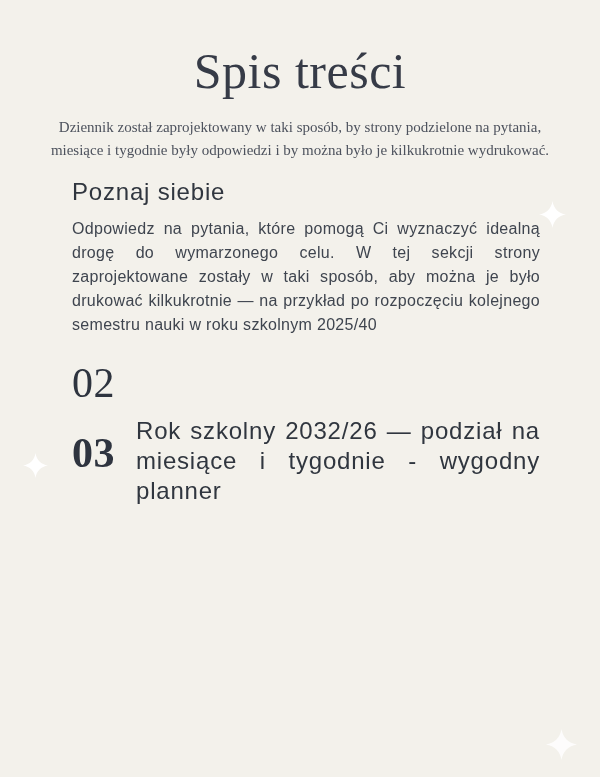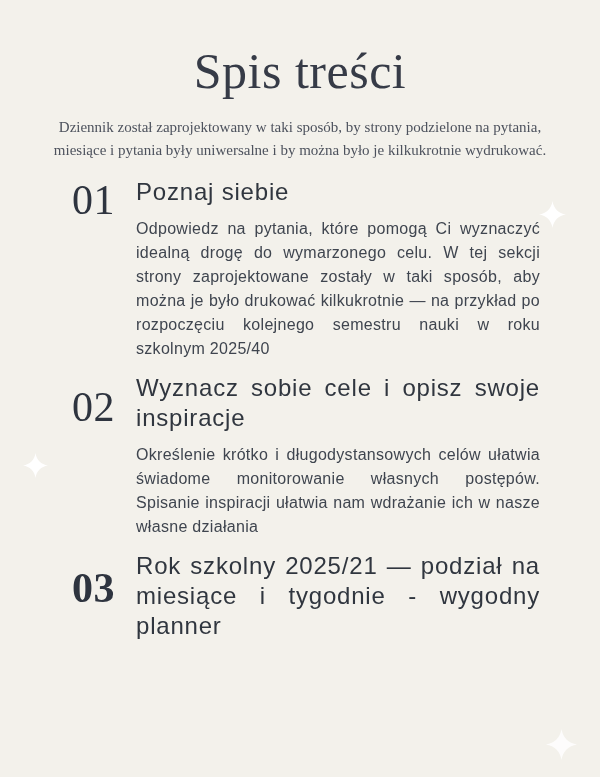--- a/index.html
+++ b/index.html
@@ -90,42 +90,37 @@
   </svg>
   <svg class="sparkle sparkle-left" viewBox="0 0 24 24" aria-hidden="true">
     <path d="M12 0C12.9 6.6 17.4 11.1 24 12C17.4 12.9 12.9 17.4 12 24C11.1 17.4 6.6 12.9 0 12C6.6 11.1 11.1 6.6 12 0Z"></path>
   </svg>
   <svg class="sparkle sparkle-bottom" viewBox="0 0 24 24" aria-hidden="true">
     <path d="M12 0C12.9 6.6 17.4 11.1 24 12C17.4 12.9 12.9 17.4 12 24C11.1 17.4 6.6 12.9 0 12C6.6 11.1 11.1 6.6 12 0Z"></path>
   </svg>
 
   <header class="page-header">
     <h1 class="page-title">Spis treści</h1>
-    <p class="page-intro">Dziennik został zaprojektowany w taki sposób, by strony podzielone na pytania, miesiące i pytania były uniwersalne i by można było je kilkukrotnie wydrukować.</p>
+    <p class="page-intro">Dziennik został zaprojektowany w taki sposób, by strony podzielone na pytania, miesiące i tygodnie były odpowiedzi i by można było je kilkukrotnie wydrukować.</p>
   </header>
 
   <main class="toc">
 
     <section class="toc-section">
-      <div class="toc-num">01</div>
       <div class="toc-body">
         <h2 class="toc-heading">Poznaj siebie</h2>
         <p class="toc-desc">Odpowiedz na pytania, które pomogą Ci wyznaczyć idealną drogę do wymarzonego celu.  W tej sekcji strony zaprojektowane zostały w taki sposób, aby można je było drukować kilkukrotnie — na przykład po rozpoczęciu kolejnego semestru nauki w roku szkolnym 2025/40</p>
       </div>
     </section>
 
     <section class="toc-section">
       <div class="toc-num">02</div>
-      <div class="toc-body">
-        <h2 class="toc-heading">Wyznacz sobie cele i opisz swoje inspiracje</h2>
-        <p class="toc-desc">Określenie krótko i długodystansowych celów ułatwia świadome monitorowanie własnych postępów.  Spisanie inspiracji ułatwia nam wdrażanie ich w nasze własne działania</p>
-      </div>
     </section>
 
     <section class="toc-section">
       <div class="toc-num">03</div>
       <div class="toc-body">
-        <h2 class="toc-heading">Rok szkolny 2025/21 — podział na miesiące i tygodnie - wygodny planner</h2>
+        <h2 class="toc-heading">Rok szkolny 2032/26 — podział na miesiące i tygodnie - wygodny planner</h2>
       </div>
     </section>
 
   </main>
 </div>
 
 </body></html>

